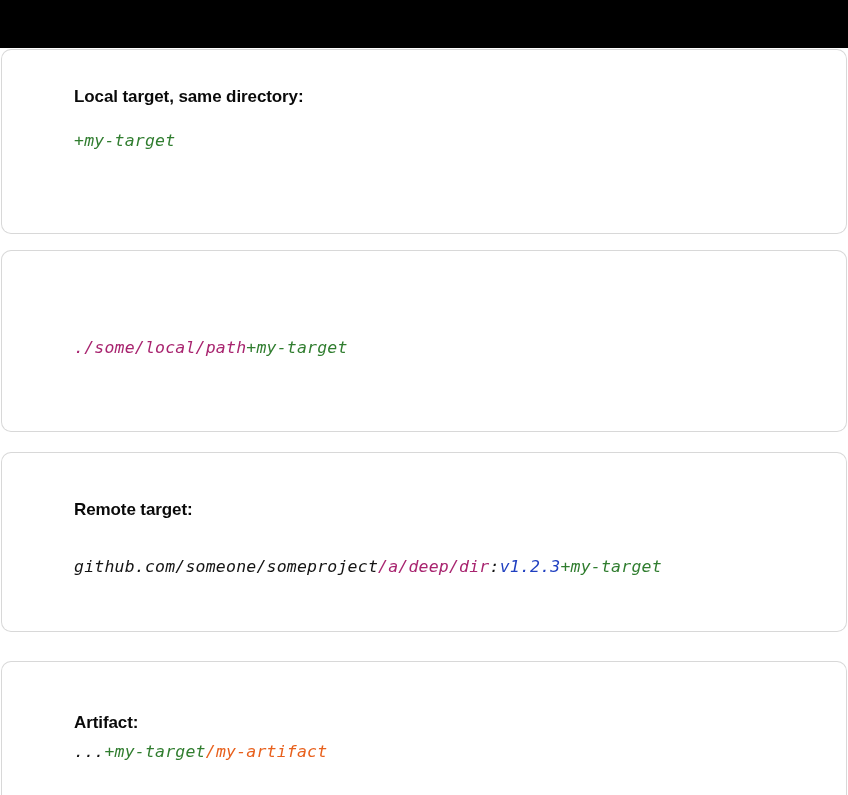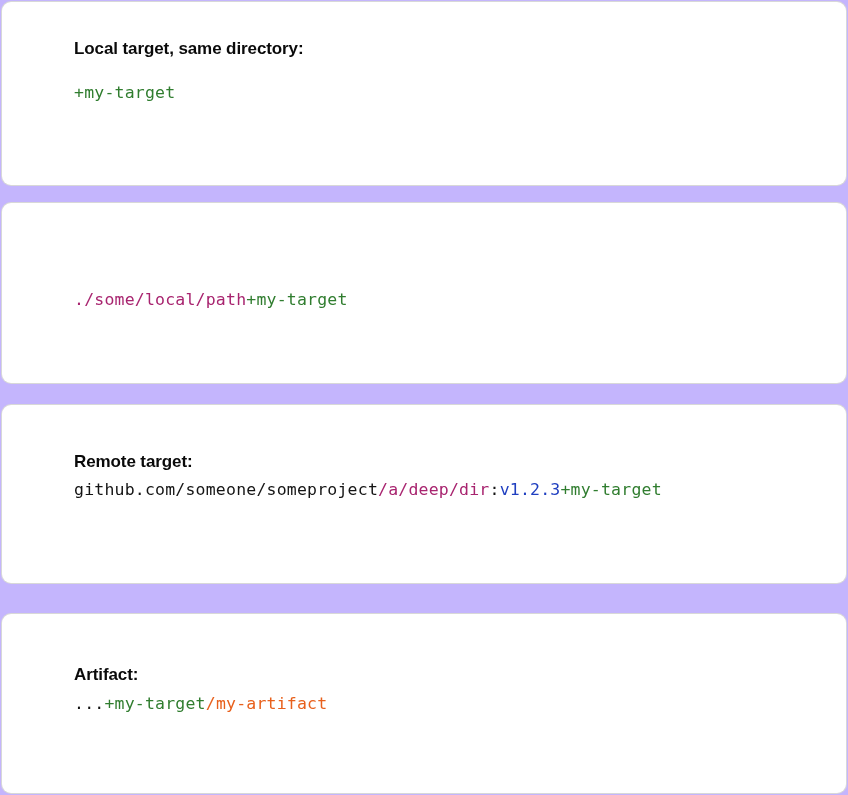--- a/index.html
+++ b/index.html
@@ -10,21 +10,22 @@
   body {
     width: 848px;
     height: 795px;
     position: relative;
     overflow: hidden;
     font-family: "Liberation Sans", sans-serif;
   }
   .stage {
     position: absolute;
     inset: 0;
-    background: #c4b5fd;
+    background: #ffffff;
+    margin-top: 48px;
   }
   .card {
     position: absolute;
     left: 2px;
     width: 844px;
     background: #ffffff;
     border-radius: 9px;
     box-shadow: 0 0 0 1px #d8d8d8;
     overflow: hidden;
   }
@@ -48,24 +49,25 @@
   #card-2 .heading { top: 47px; }
   #card-3 .heading { top: 51px; }
 
   .codeline {
     position: absolute;
     left: 72px;
     font-family: "DejaVu Sans Mono", monospace;
     font-size: 16.5px;
     letter-spacing: 0.2px;
     white-space: nowrap;
+    font-style: italic;
   }
   #card-0 .codeline { top: 81px; }
   #card-1 .codeline { top: 87px; text-align: center; }
-  #card-2 .codeline { top: 75px; }
+  #card-2 .codeline { top: 104px; }
   #card-3 .codeline { top: 80px; }
 
   .seg { white-space: pre; }
 </style>
 </head>
 <body>
 
 <div class="stage">
 
   <div class="card" id="card-0">

